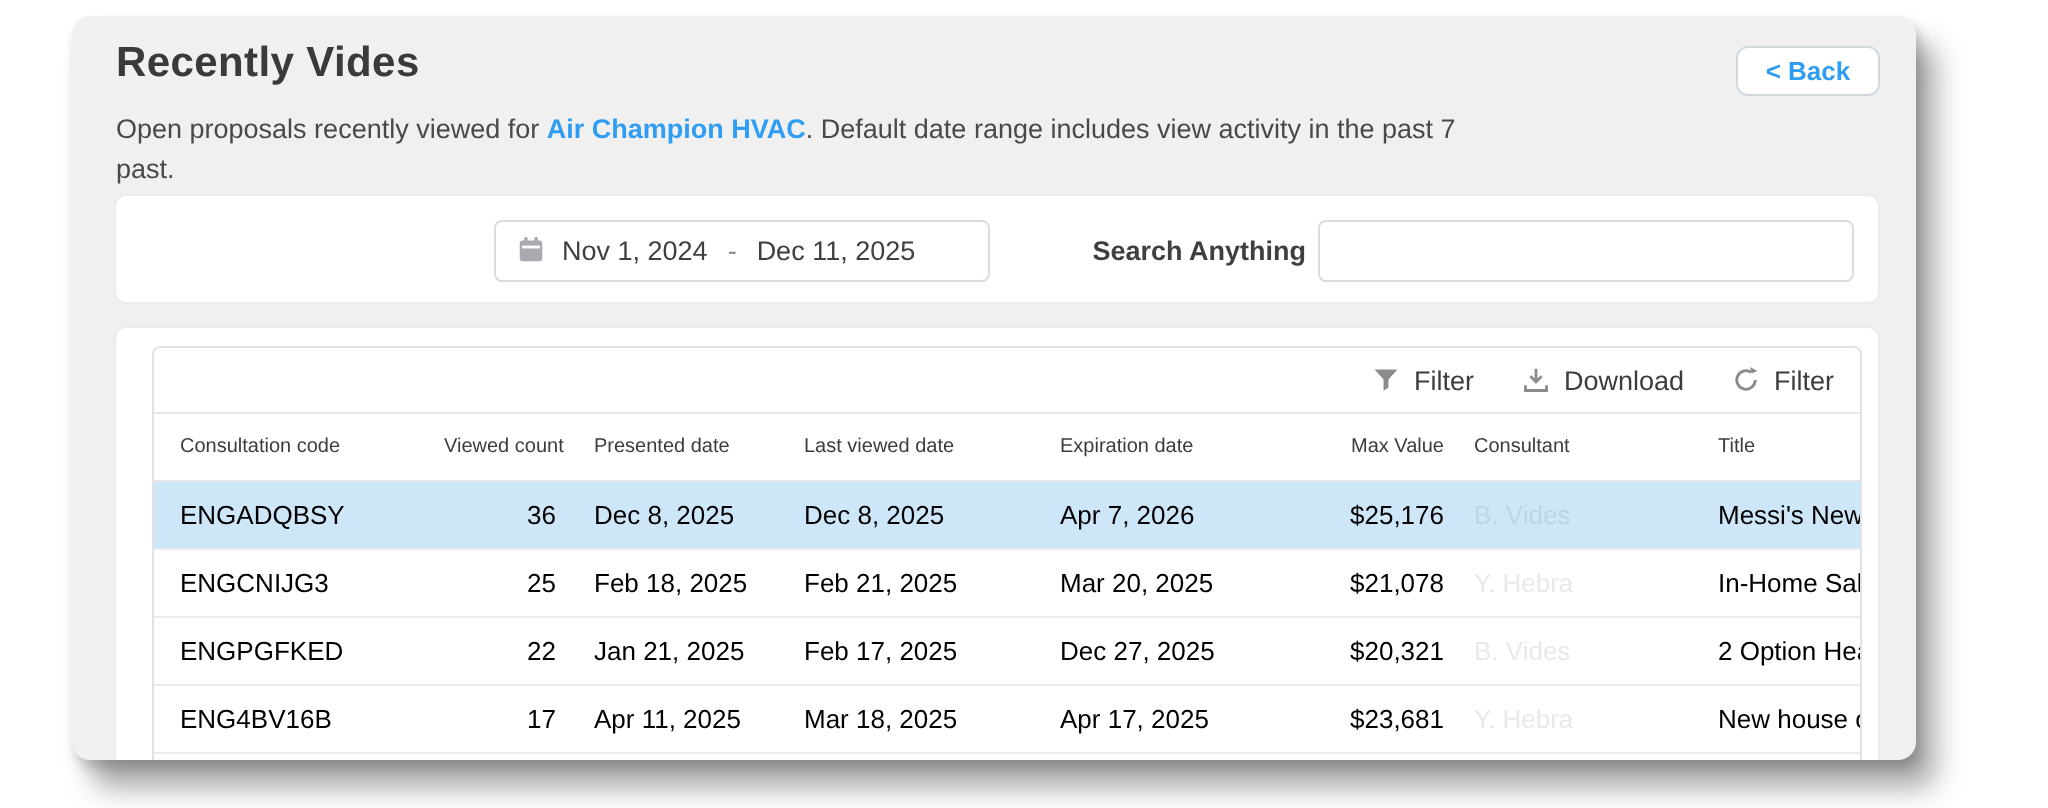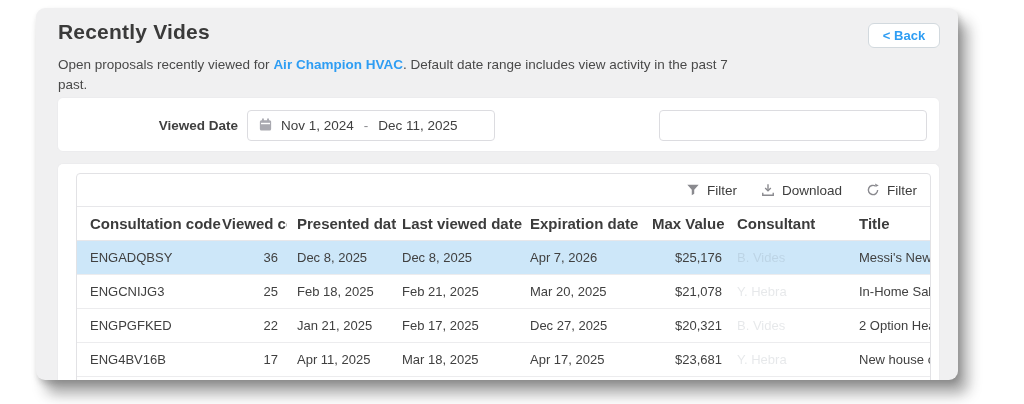--- a/index.html
+++ b/index.html
@@ -38,24 +38,24 @@
   .grid-wrap { position:absolute; left:18px; top:9px; width:855px; height:220px;
     border:1px solid #e2e2e5; border-radius:4px; background:#fff; overflow:hidden; }
 
   .toolbar { height:33px; display:flex; justify-content:flex-end; 
     gap:24px; padding:0 13px; border-bottom:1px solid #e7e7ea; }
   .tool-btn { display:flex; align-items:center; gap:7px; font-size:13.5px; color:#3d3d3d;
     cursor:pointer; }
   .tool-btn svg { display:block; }
 
   table { width:855px; border-collapse:collapse; table-layout:fixed; }
-  th, td { font-size:13px; color:#404040; white-space:nowrap; overflow:hidden;
+  th, td { font-size:13px; color:#000000; white-space:nowrap; overflow:hidden;
     text-align:left; font-weight:400; }
   thead tr { height:33px; border-bottom:1px solid #e7e7ea; }
-  th { font-weight:700; color:#3c3c3c; font-size:15px; }
+  th { font-weight:400; color:#3c3c3c; font-size:10px; }
   tbody tr { height:34px; border-bottom:1px solid #ececee; }
   tbody tr.selected { background:#cde7f9; }
 
   .c1 { padding-left:13px; }
   .c2 { text-align:right; padding-right:9px; }
   .c3 { padding-left:10px; }
   .c4 { padding-left:5px; }
   .c5 { padding-left:8px; }
   .c6 { text-align:right; padding-right:5px; }
   .c7 { padding-left:10px; }
@@ -70,36 +70,36 @@
   <div class="page-title">Recently Vides</div>
 
   <div class="back-btn">&lt; Back</div>
 
   <div class="desc">
     <span>Open proposals recently viewed for </span><a href="#">Air Champion HVAC</a><span>. Default date range includes view activity in the past 7</span><br>
     <span>past.</span>
   </div>
 
   <div class="card filter-card">
-    <div class="flabel vd">Viewed Date</div>
 
     <div class="finput date-input">
       <span>
         <svg width="15" height="15" viewBox="0 0 16 16">
           <rect x="2" y="3.5" width="12" height="11" rx="1.6" fill="#a9a9b0"></rect>
           <rect x="4.4" y="1.4" width="1.8" height="3.6" rx="0.9" fill="#a9a9b0"></rect>
           <rect x="9.8" y="1.4" width="1.8" height="3.6" rx="0.9" fill="#a9a9b0"></rect>
           <rect x="3.2" y="6.2" width="9.6" height="1.5" fill="#ffffff"></rect>
         </svg>
       </span>
       <span>Nov 1, 2024</span>
       <span class="date-sep">-</span>
       <span>Dec 11, 2025</span>
     </div>
 
+    <div class="flabel sa">Search Anything</div>
     <input class="finput search-input" type="text" placeholder="" style="">
   </div>
 
   <div class="card table-card">
     <div class="grid-wrap">
 
       <div class="toolbar">
         <div class="tool-btn">
           <span>
             <svg width="14" height="14" viewBox="0 0 16 16">

